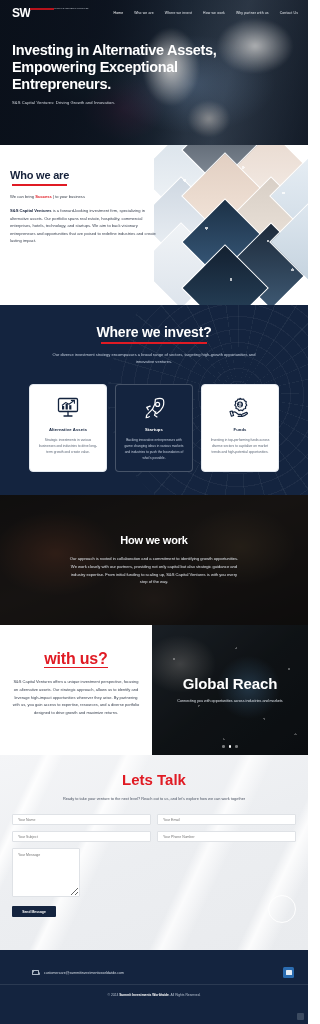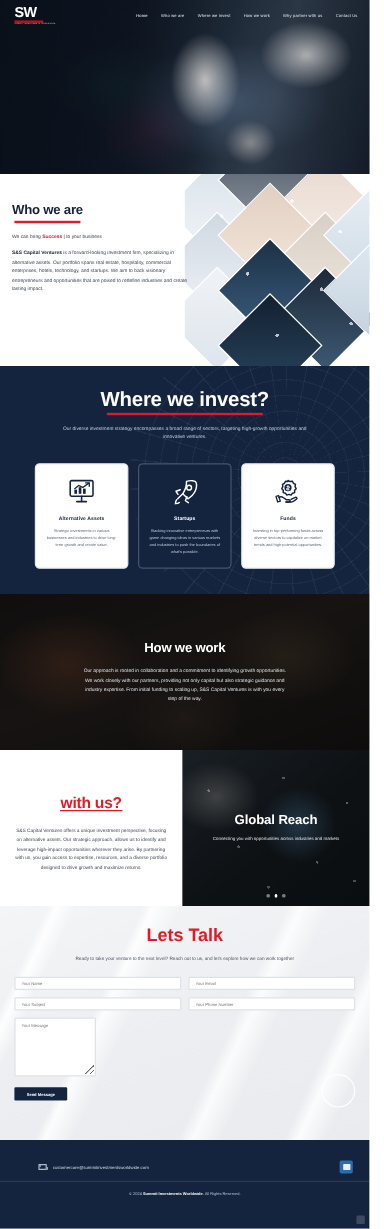--- a/index.html
+++ b/index.html
@@ -41,21 +41,21 @@
       radial-gradient(ellipse 30px 26px at 48% 72%, rgba(212,205,198,.55), rgba(0,0,0,0) 72%);
     filter: blur(1px);
     opacity:.95;
   }
   .topbar {
     position: relative; z-index: 5;
     display: flex; align-items: center; justify-content: space-between;
     padding: 4px 10px 0 12px;
     height: 22px;
   }
-  .logo { display:flex; flex-direction:column; align-items:flex-start; line-height:1; }
+  .logo { display:flex; flex-direction:row; align-items:flex-start; line-height:1; }
   .logo-mark {
     font-size: 12px; font-weight: 800; letter-spacing: -0.5px;
     color: #ffffff; font-family: "Liberation Sans", sans-serif;
   }
   .logo-bar { width: 24px; height: 2px; background:#b5121b; margin-top:1px; }
   .logo-sub { font-size: 1.6px; color:#c8ced6; letter-spacing:.2px; margin-top:1px; }
   .nav { display:flex; align-items:center; gap:11px; }
   .nav a {
     font-size: 3.4px; color:#e6eaef; text-decoration:none; letter-spacing:.15px;
     white-space:nowrap;
@@ -123,21 +123,21 @@
     padding-top: 18px;
   }
   .invest::before {
     content:""; position:absolute; right:-60px; top:-40px; width:260px; height:260px;
     border-radius:50%;
     background:
       repeating-radial-gradient(circle at 50% 50%, rgba(255,255,255,.045) 0 1px, rgba(255,255,255,0) 1px 13px),
       repeating-conic-gradient(from 0deg at 50% 50%, rgba(255,255,255,.05) 0deg 0.6deg, rgba(255,255,255,0) 0.6deg 11deg);
   }
   .invest-head { position:relative; z-index:2; text-align:center; }
-  .invest-head .h-underlined .txt { color:#ffffff; font-size:17px; }
+  .invest-head .h-underlined .txt { color:#ffffff; font-size:14px; }
   .invest-sub {
     margin-top:10px; font-size:4.1px; color:#c3cedd; line-height:1.8;
     text-align:center; padding:0 50px;
   }
   .cards {
     position:relative; z-index:2; display:flex; gap:8px; justify-content:center;
     margin-top:18px;
   }
   .card {
     width:78px; min-height:88px; border-radius:4px; padding:10px 8px 10px;
@@ -173,22 +173,22 @@
   }
 
   
   .partner { position:relative; height:130px; display:flex; background:#ffffff; }
   .partner-left {
     width:152px; padding:18px 12px 0 12px; text-align:center;
     background:#ffffff;
   }
   .why-h1 { font-size:10.5px; font-weight:700; color:#15213a; letter-spacing:-0.2px; }
   .why-h2 {
-    font-size:13px; font-weight:700; color:#e01b24; letter-spacing:-0.2px;
-    display:inline-block; position:relative; margin-top:18px;
+    font-size:16px; font-weight:700; color:#e01b24; letter-spacing:-0.2px;
+    display:inline-block; position:relative; margin-top:7px;
   }
   .why-h2 .rule2 {
     position:absolute; left:0; right:0; bottom:0px; height:1.4px; background:#e01b24;
   }
   .partner-text {
     margin-top:10px; font-size:4px; line-height:1.95; color:#3a4250;
   }
   .reach {
     position:relative; width:156px; overflow:hidden;
     background:
@@ -205,21 +205,21 @@
       radial-gradient(circle 1.8px at 54% 18%, rgba(255,255,255,.45) 60%, rgba(255,255,255,0) 62%),
       radial-gradient(circle 1.8px at 72% 72%, rgba(255,255,255,.45) 60%, rgba(255,255,255,0) 62%),
       radial-gradient(circle 1.8px at 88% 34%, rgba(255,255,255,.5) 60%, rgba(255,255,255,0) 62%),
       radial-gradient(circle 1.8px at 92% 84%, rgba(255,255,255,.4) 60%, rgba(255,255,255,0) 62%),
       radial-gradient(circle 1.8px at 46% 88%, rgba(255,255,255,.4) 60%, rgba(255,255,255,0) 62%);
   }
   .reach::after {
     content:""; position:absolute; inset:0; background:rgba(10,12,15,.35);
   }
   .reach-inner { position:relative; z-index:3; text-align:center; padding:0 16px; }
-  .reach-title { color:#ffffff; font-size:11px; font-weight:700; letter-spacing:-0.1px; }
+  .reach-title { color:#ffffff; font-size:15px; font-weight:700; letter-spacing:-0.1px; }
   .reach-sub { margin-top:6px; font-size:3.7px; color:#dde2e8; line-height:1.8; }
   .dots { position:absolute; bottom:7px; left:0; right:0; z-index:4; display:flex; gap:4px; justify-content:center; }
   .dot { width:2.6px; height:2.6px; border-radius:50%; background:rgba(255,255,255,.45); }
   .dot.on { background:#ffffff; }
 
   
   .talk {
     position:relative; height:195px; overflow:hidden;
     background:linear-gradient(160deg,#f4f5f7 0%, #eceef1 50%, #e9ebee 100%);
     padding-top:16px;
@@ -308,20 +308,24 @@
       <nav class="nav">
         <a href="#" class="active">Home</a>
         <a href="#">Who we are</a>
         <a href="#">Where we invest</a>
         <a href="#">How we work</a>
         <a href="#">Why partner with us</a>
         <a href="#">Contact Us</a>
       </nav>
     </div>
 
+    <div class="hero-copy">
+      <h1 class="hero-title">Investing in Alternative Assets, Empowering Exceptional Entrepreneurs.</h1>
+      <p class="hero-sub">S&amp;S Capital Ventures: Driving Growth and Innovation.</p>
+    </div>
   </section>
 
   <section class="who">
     <div class="who-collage">
       <div class="tile t1"></div>
       <div class="tile t2"></div>
       <div class="tile t3"></div>
       <div class="tile t4"></div>
       <div class="tile t5"></div>
       <div class="tile t6"></div>

